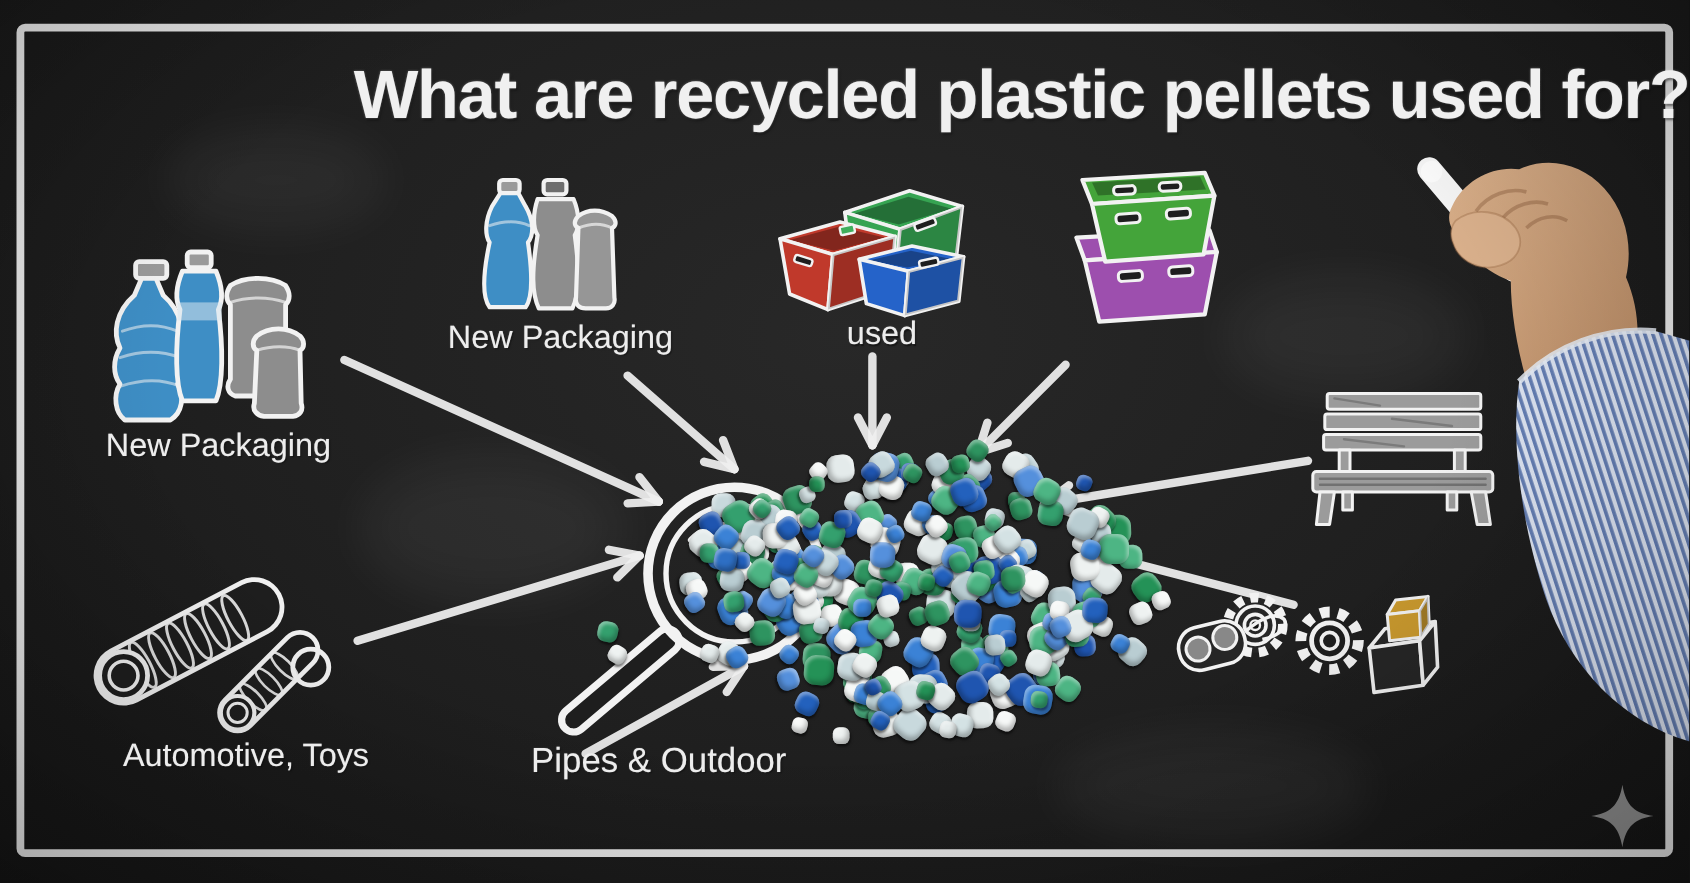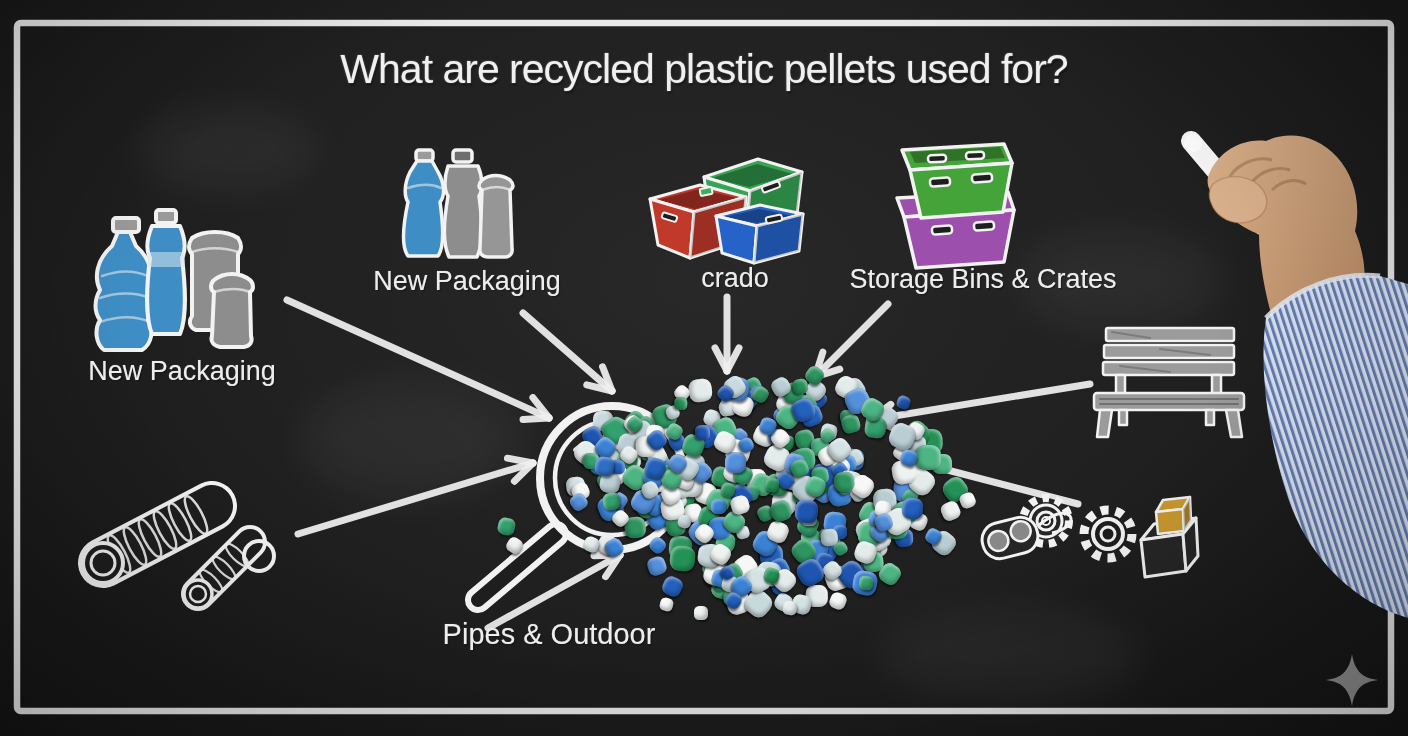--- a/index.html
+++ b/index.html
@@ -4,22 +4,22 @@
 <style>
   html,body{margin:0;padding:0;background:#111;}
   .board{position:relative;width:1408px;height:736px;overflow:hidden;
     background:radial-gradient(ellipse at 50% 38%, #282828 0%, #1f1f1f 55%, #151515 100%);
     font-family:"Liberation Sans", sans-serif;}
   .scene{position:absolute;left:0;top:0;width:1408px;height:736px;}
   .layer{position:absolute;inset:0;pointer-events:none;}
   .smudge{position:absolute;border-radius:50%;filter:blur(20px);background:rgba(255,255,255,.05);}
   .vignette{position:absolute;inset:0;pointer-events:none;
     background:radial-gradient(ellipse at 48% 42%, rgba(0,0,0,0) 52%, rgba(0,0,0,.30) 100%);}
-  .title{position:absolute;left:0;right:0;top:46px;margin:0;text-align:center;
-    font-size:41px;font-weight:normal;letter-spacing:-1px;color:#f0f0f0;
+  .title{position:absolute;left:0;right:0;top:46px;margin:0;text-align:right;
+    font-size:57px;font-weight:bold;letter-spacing:-1px;color:#f0f0f0;
     text-shadow:0 0 2px rgba(255,255,255,.38), 1px 2px 2px rgba(0,0,0,.55);}
   .label{position:absolute;transform:translateX(-50%);color:#ededed;font-size:27px;
     line-height:1.15;text-align:center;white-space:nowrap;
     text-shadow:0 0 1px rgba(255,255,255,.4), 1px 1px 1px rgba(0,0,0,.5);}
   .label.big{font-size:29px;}
   .label.small{font-size:26px;}
   .pellet{position:absolute;border-radius:38%;
     box-shadow:1px 2px 2px rgba(0,0,0,.5), inset -2px -3px 4px rgba(0,0,0,.28), inset 2px 2px 3px rgba(255,255,255,.4);}
   line.arrow,line.arrow-wing{stroke:#f0f0f0;stroke-width:7;stroke-linecap:round;opacity:.93;}
   .sketch{stroke:#f2f2f2;stroke-linejoin:round;stroke-linecap:round;}
@@ -554,23 +554,23 @@
       <span class="pellet" style="left: 830px; top: 593px; width: 16px; height: 16px; background: rgb(246, 248, 247); transform: rotate(22deg);"></span>
       <span class="pellet" style="left: 859px; top: 576px; width: 14px; height: 14px; background: rgb(52, 160, 110); transform: rotate(5deg);"></span>
     </div>
 
   <div class="vignette"></div>
 
   <h1 class="title">What are recycled plastic pellets used for?</h1>
 
   <div class="label" style="left:182px;top:356px">New Packaging</div>
   <div class="label" style="left:467px;top:266px">New Packaging</div>
-  <div class="label" style="left:735px;top:263px">crado</div>
-  <div class="label" style="left:983px;top:264px">Storage Bins &amp; Crates</div>
+  <div class="label" style="left:735px;top:263px">used</div>
 
   <div class="label" style="left:205px;top:614px">
+    <div>Automotive, Toys</div>
   </div>
 
   <div class="label big" style="left:549px;top:618px">
     <div>Pipes &amp; Outdoor</div>
   </div>
 
 </div>
 
 </body></html>

